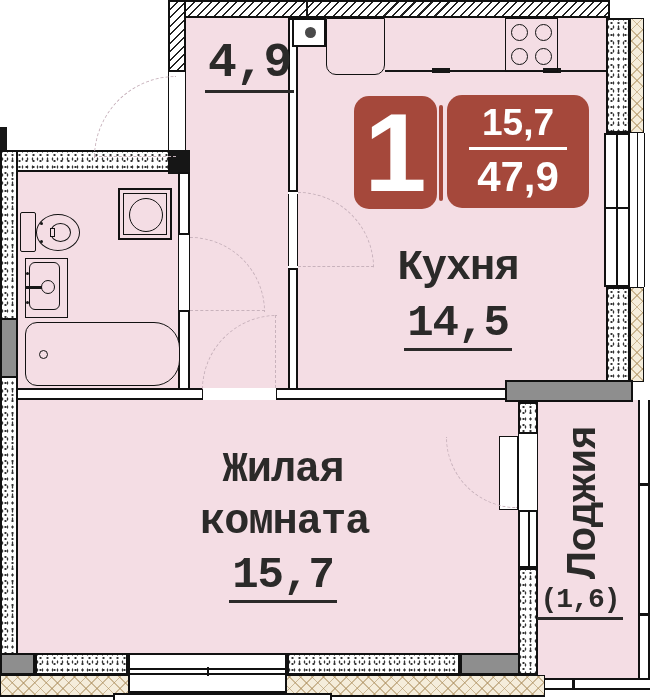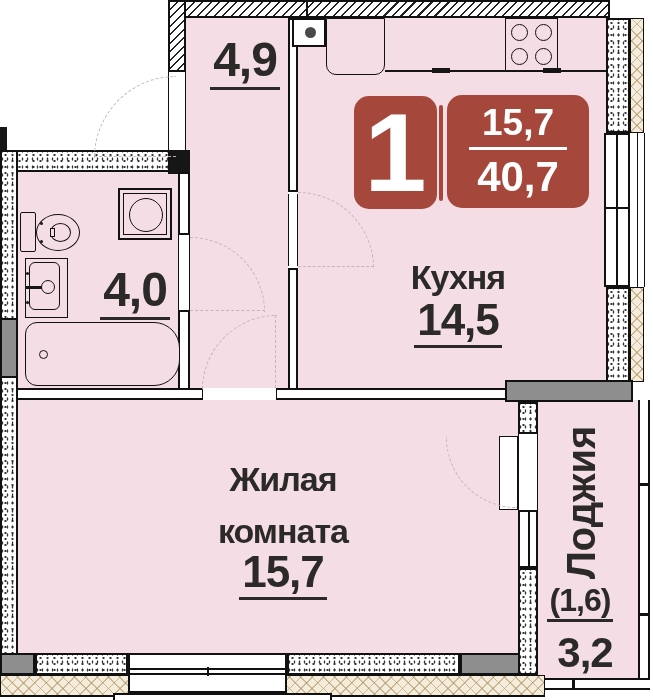--- a/index.html
+++ b/index.html
@@ -36,23 +36,23 @@
   .arc-tl{border-top:1.6px dashed #C8B2BC;border-left:1.6px dashed #C8B2BC;border-top-left-radius:100% 100%;}
   .arc-tr{border-top:1.6px dashed #C8B2BC;border-right:1.6px dashed #C8B2BC;border-top-right-radius:100% 100%;}
   .arc-bl{border-bottom:1.6px dashed #C8B2BC;border-left:1.6px dashed #C8B2BC;border-bottom-left-radius:100% 100%;}
   .leaf-h{border-top:1.6px dashed #C8B2BC;}
   .leaf-v{border-left:1.6px dashed #C8B2BC;}
   
   .win{background:#fff;border:2px solid #111;}
   .glz{background:#fff;}
   
   .lab{position:absolute;text-align:center;font-weight:700;letter-spacing:-1px;line-height:1.02;}
-  .lab span{display:inline-block;}
+  .lab span{display:inline-block;font-family:Liberation Mono, monospace;}
   .ul span{border-bottom:3.5px solid #2B2A29;padding:0 3px 2px 3px;}
-  .name{font-size:34px;margin-top:16px;}
+  .name{font-size:42px;}
   .num{font-size:44px;}
   
   .badge{background:#A5483B;border-radius:15px;color:#fff;display:flex;align-items:center;justify-content:center;}
   .badge-col{flex-direction:column;}
   .badge-line{width:98px;height:3.5px;background:#fff;margin:3px 0;}
   .loggia-rot{display:flex;align-items:center;justify-content:center;}
   .loggia-rot span{transform:rotate(-90deg);white-space:nowrap;font-size:40px;font-weight:700;letter-spacing:0;}
 </style>
 </head>
 <body>
@@ -172,47 +172,41 @@
   <div class="abs leaf-v" style="left:275px;top:315px;width:2px;height:73px;"></div>
   <div class="abs arc arc-bl" style="left:446px;top:437px;width:71px;height:71px;"></div>
 
   <div class="abs badge" style="left:354px;top:96px;width:83px;height:113px;">
     <span style="font-size:112px;font-weight:700;line-height:1;">1</span>
   </div>
   <div class="abs" style="left:439px;top:105px;width:4px;height:96px;background:#A5483B;border-radius:2px;"></div>
   <div class="abs badge badge-col" style="left:447px;top:95px;width:142px;height:113px;">
     <span style="font-size:37px;font-weight:700;">15,7</span>
     <div class="badge-line"></div>
-    <span style="font-size:42px;font-weight:700;">40,7</span>
+    <span style="font-size:42px;font-weight:700;">47,9</span>
   </div>
 
   <div class="lab ul num" style="left:205px;top:36px;width:80px;font-size:48px;">
     <span>4,9</span>
   </div>
-  <div class="lab ul num" style="left:95px;top:266px;width:80px;font-size:48px;">
-    <span>4,0</span>
-  </div>
   <div class="lab name" style="left:390px;top:244px;width:136px;">
     <span>Кухня</span>
   </div>
   <div class="lab ul num" style="left:390px;top:298px;width:136px;">
     <span>14,5</span>
   </div>
   <div class="lab name" style="left:200px;top:498px;width:166px;">
     <span>комната</span>
   </div>
   <div class="lab name" style="left:210px;top:446px;width:146px;">
     <span>Жилая</span>
   </div>
   <div class="lab ul num" style="left:220px;top:550px;width:126px;">
     <span>15,7</span>
   </div>
   <div class="abs loggia-rot" style="left:540px;top:412px;width:84px;height:180px;">
     <span>Лоджия</span>
   </div>
-  <div class="lab ul" style="left:530px;top:584px;width:100px;font-size:32px;">
+  <div class="lab ul" style="left:530px;top:584px;width:100px;font-size:28px;">
     <span>(1,6)</span>
   </div>
-  <div class="lab" style="left:540px;top:632px;width:90px;font-size:42px;">
-    <span>3,2</span>
-  </div>
 
 </div>
 
 </body></html>

